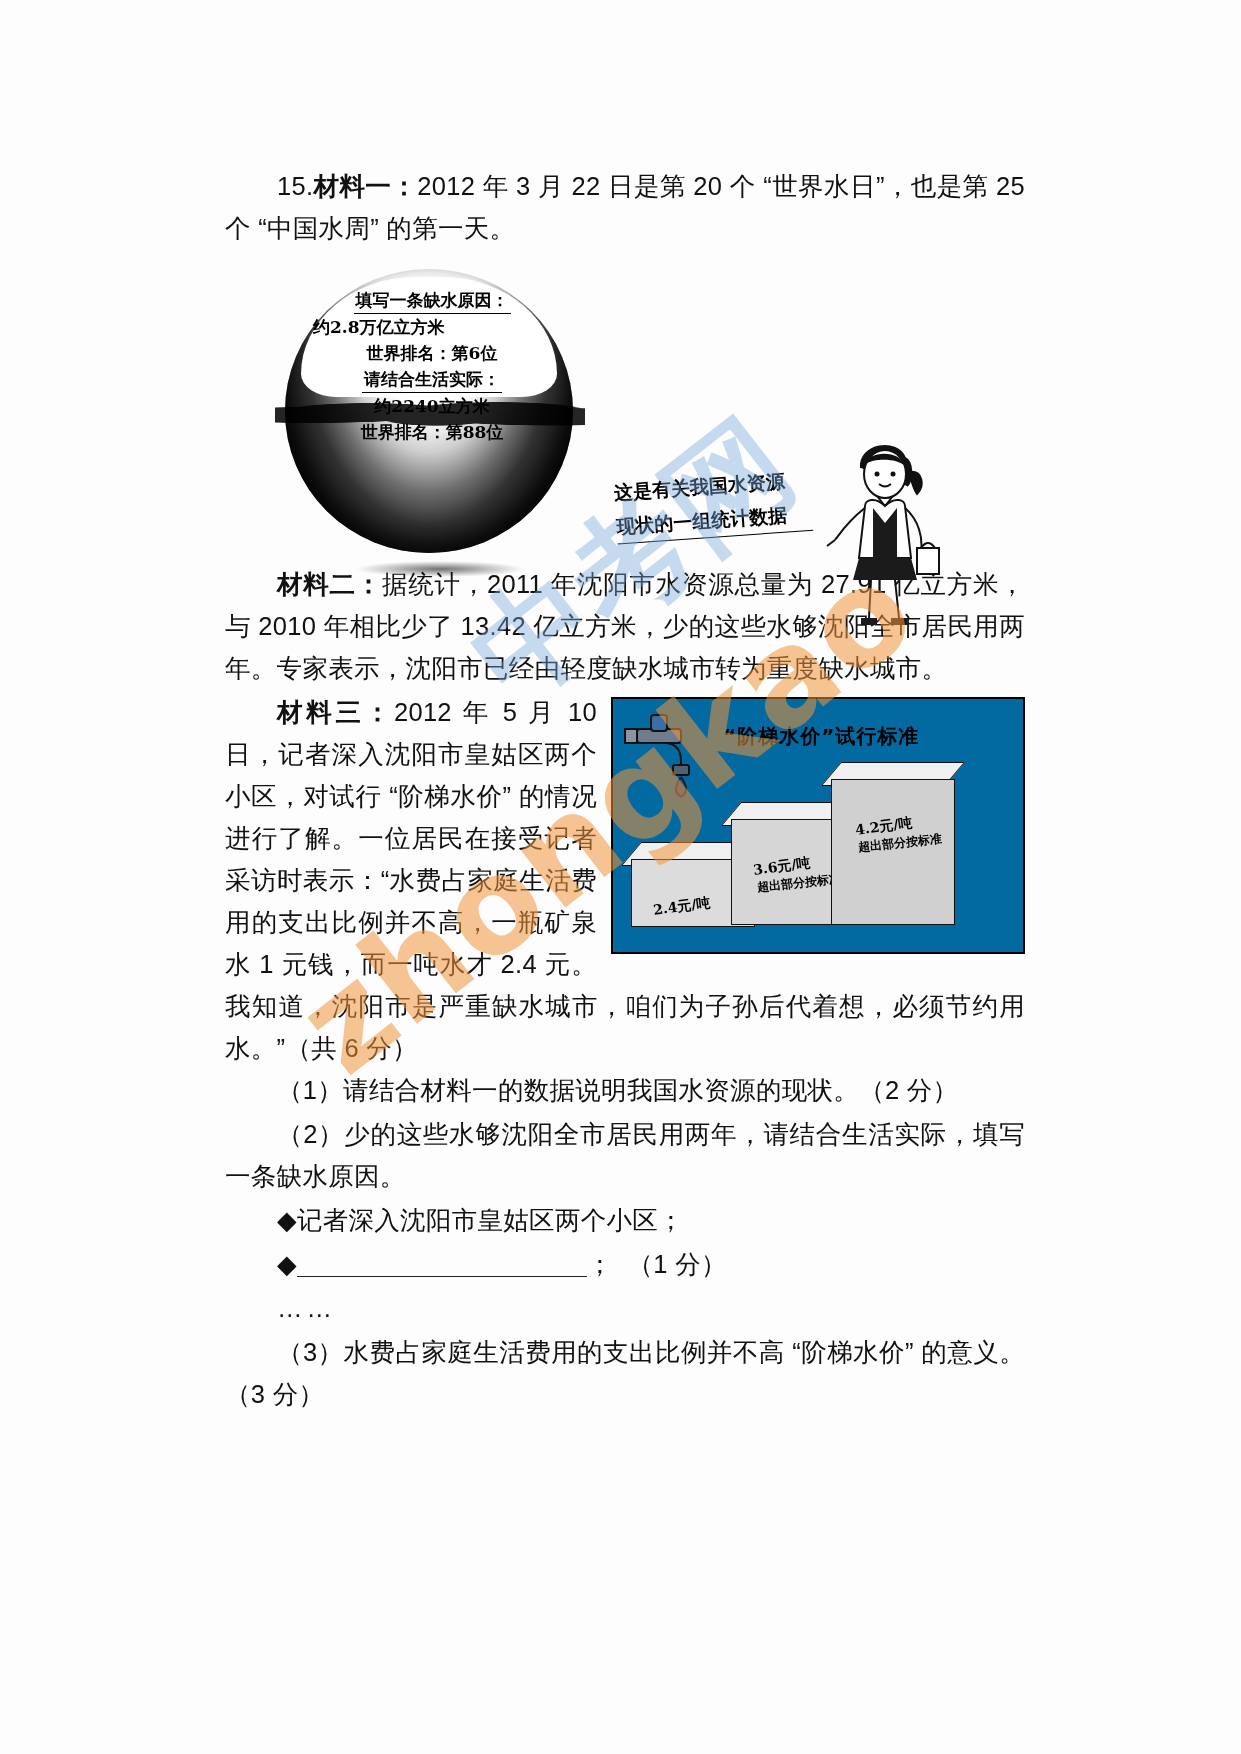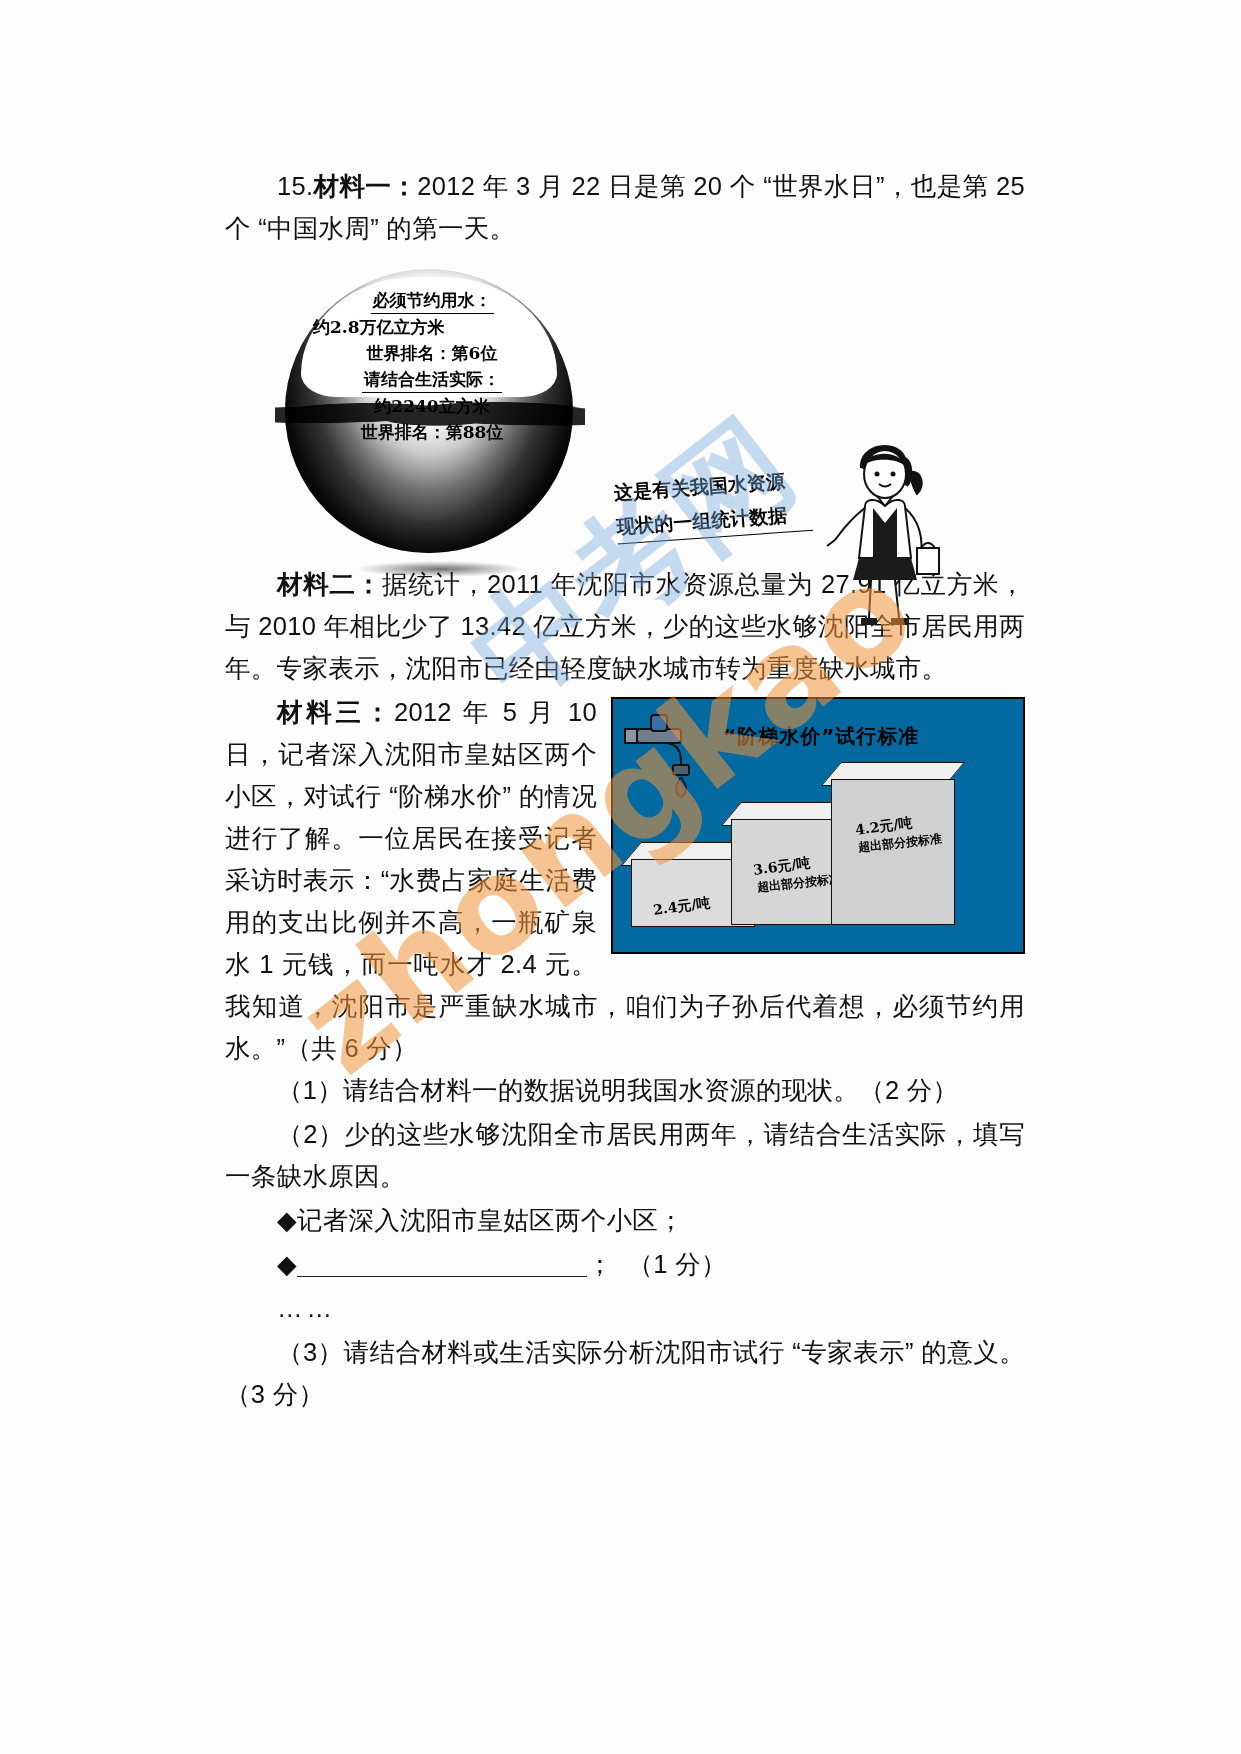--- a/index.html
+++ b/index.html
@@ -260,21 +260,21 @@
         <span>15.</span><span class="bold">材料一：</span><span>2012 年 3 月 22 日是第 20 个 “世界水日”，也是第 25 个 “中国水周” 的第一天。</span>
       </p>
 
       <div class="fig1-wrap">
         <div class="globe">
           <div class="globe-ball"></div>
           <div class="globe-top-white"></div>
           <div class="globe-splash"></div>
           <div class="globe-shadow"></div>
           <div class="globe-text">
-            <div class="gl-center"><span class="gl-underline">必须节约用水：</span></div>
+            <div class="gl-center"><span class="gl-underline">填写一条缺水原因：</span></div>
             <div class="gl-right">约2.8万亿立方米</div>
             <div class="gl-center">世界排名：第6位</div>
             <div class="gl-center"><span class="gl-underline">请结合生活实际：</span></div>
             <div class="gl-center">约2240立方米</div>
             <div class="gl-center">世界排名：第88位</div>
           </div>
         </div>
 
         <div class="bubble">
           <span>这是有关我国水资源</span>
@@ -370,18 +370,18 @@
         <p class="para bullet-line">
           <span>◆</span><span>记者深入沈阳市皇姑区两个小区；</span>
         </p>
         <p class="para bullet-line">
           <span>◆</span><span class="blank-line"></span><span>；</span>&nbsp;&nbsp;<span>（1 分）</span>
         </p>
         <p class="para dots">……</p>
       </div>
 
       <p class="para indent">
-        <span>（3）</span><span>请结合材料或生活实际分析沈阳市试行 “专家表示” 的意义。</span><span>（3 分）</span>
+        <span>（3）</span><span>水费占家庭生活费用的支出比例并不高 “阶梯水价” 的意义。</span><span>（3 分）</span>
       </p>
 
     </div>
   </div>
 </div>
 
 </body></html>

